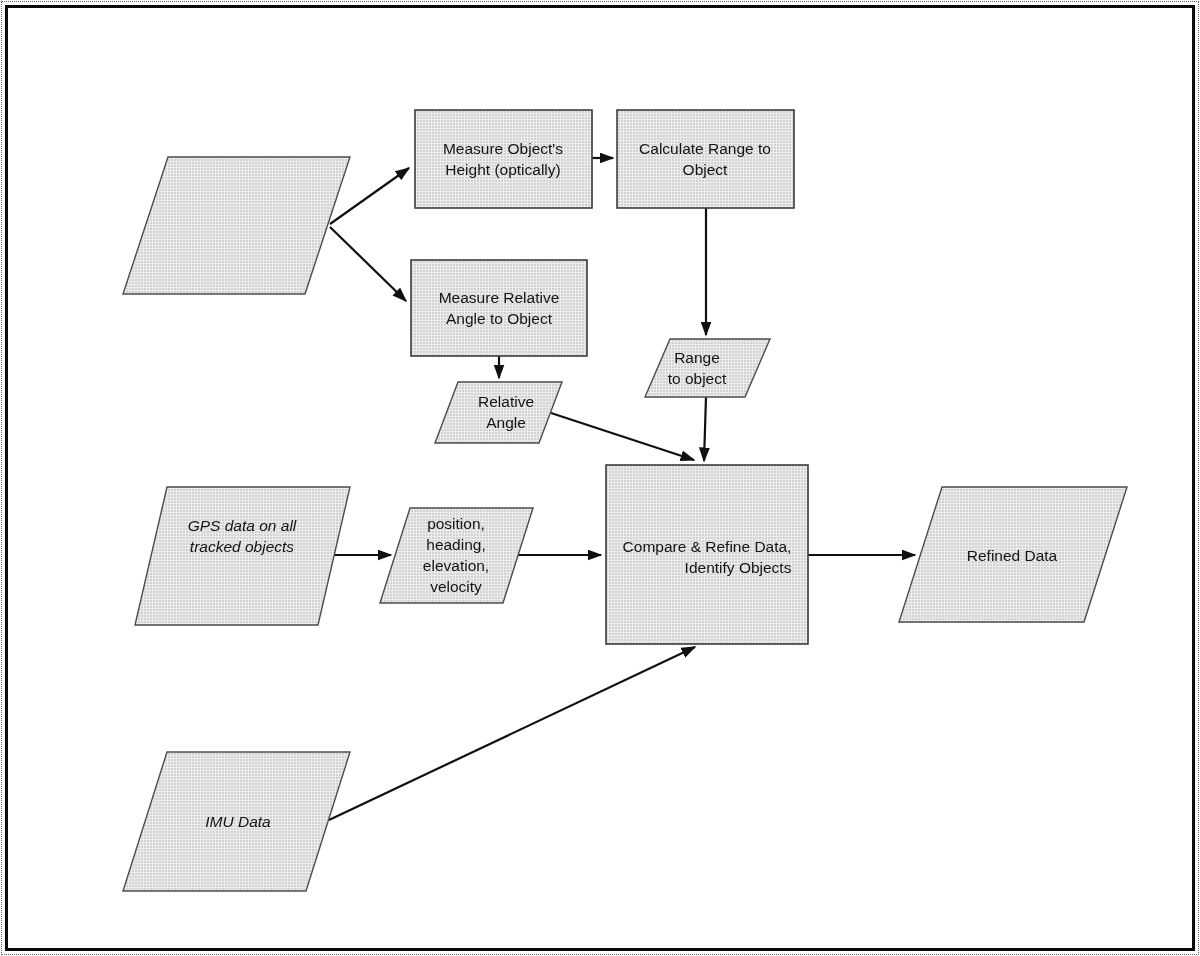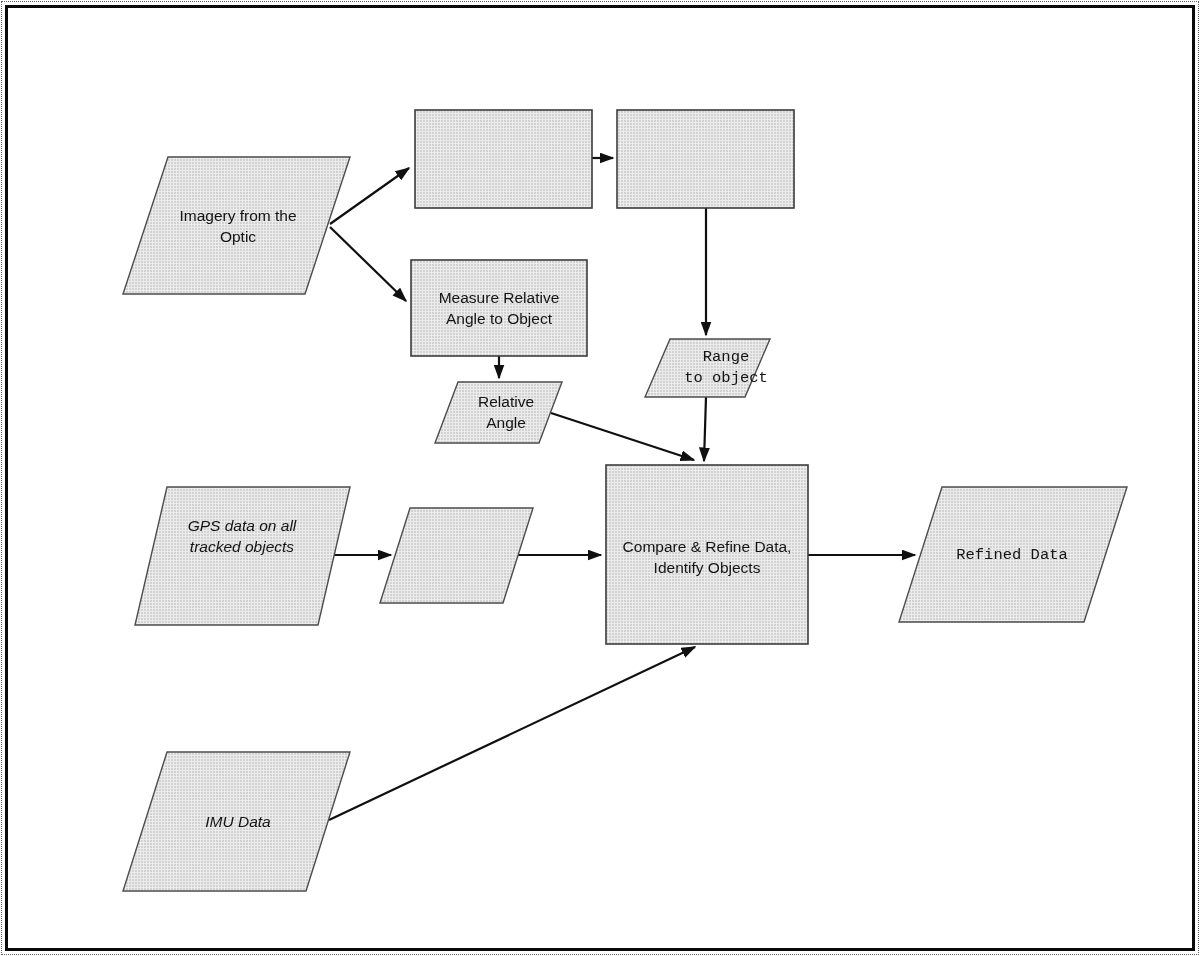--- a/index.html
+++ b/index.html
@@ -85,27 +85,33 @@
       <polygon class="shape" points="458,382 562,382 539,443 435,443"></polygon>
       <polygon class="shape" points="670,339 770,339 745,397 645,397"></polygon>
       <polygon class="shape" points="167,487 350,487 318,625 135,625"></polygon>
       <polygon class="shape" points="410,508 533,508 503,603 380,603"></polygon>
       <rect class="shape process" x="606" y="465" width="202" height="179"></rect>
       <polygon class="shape" points="942,487 1127,487 1084,622 899,622"></polygon>
       <polygon class="shape" points="167,752 350,752 306,891 123,891"></polygon>
     </g>
   </svg>
 
-  <div class="lbl" style="left:238px; top:226px;">Imagery from the
-Optic</div>
+  <div class="lbl" style="left:503px; top:159px;">Measure Object's
+Height (optically)</div>
+  <div class="lbl" style="left:705px; top:159px;">Calculate Range to
+Object</div>
   <div class="lbl" style="left:499px; top:308px;text-align:center;">Measure Relative
 Angle to Object</div>
   <div class="lbl" style="left:498px; top:412px;margin-left:8px;">Relative
 Angle</div>
-  <div class="lbl" style="left:726px; top:368px;font-family:Liberation Mono, monospace;">Range
+  <div class="lbl" style="left:697px; top:368px;">Range
 to object</div>
   <div class="lbl" style="left:242px; top:536px;font-style:italic;">GPS data on all
 tracked objects</div>
-  <div class="lbl" style="left:707px; top:557px;">Compare &amp; Refine Data,
+  <div class="lbl" style="left:456px; top:555px;">position,
+heading,
+elevation,
+velocity</div>
+  <div class="lbl" style="left:707px; top:557px;text-align:right;">Compare &amp; Refine Data,
 Identify Objects</div>
-  <div class="lbl" style="left:1012px; top:555px;font-family:Liberation Mono, monospace;">Refined Data</div>
+  <div class="lbl" style="left:1012px; top:555px;">Refined Data</div>
   <div class="lbl" style="left:238px; top:821px;font-style:italic;">IMU Data</div>
 </div>
 
 </body></html>

